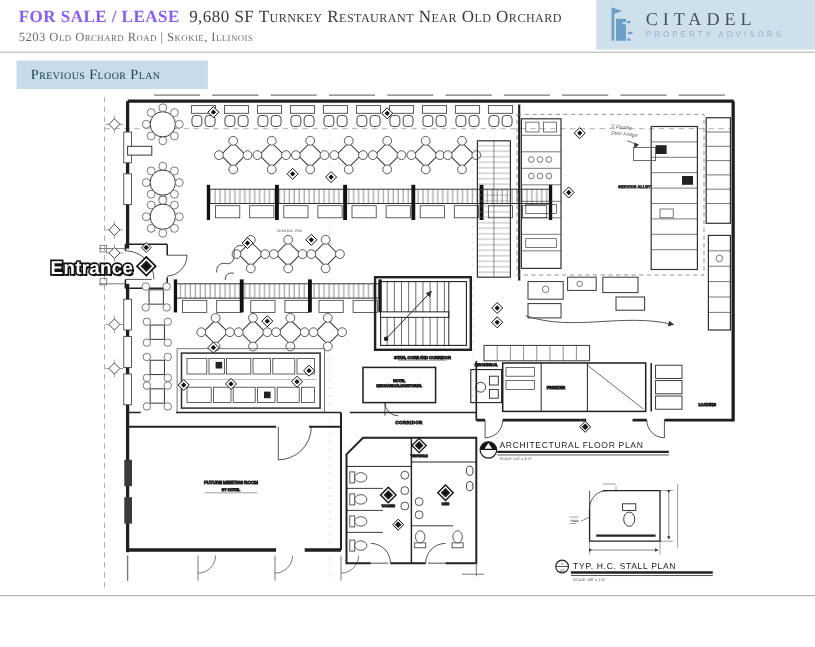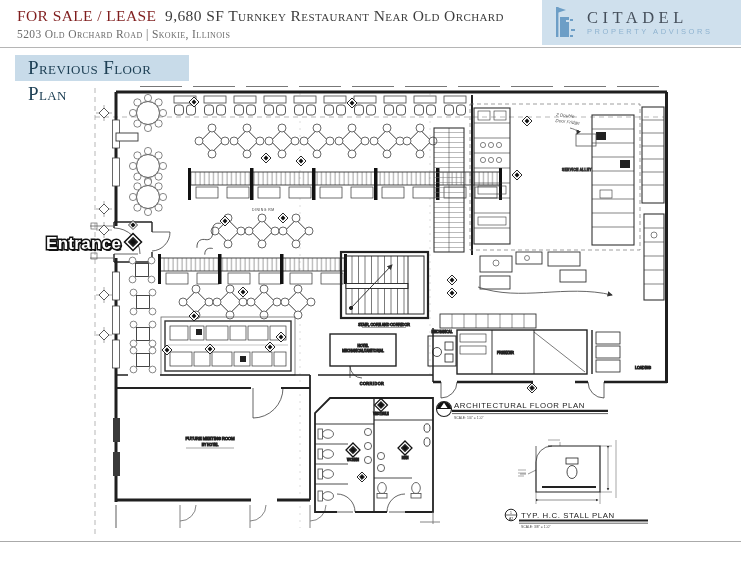--- a/index.html
+++ b/index.html
@@ -1,33 +1,33 @@
 <!DOCTYPE html>
 <html><head>
 <meta charset="utf-8">
 <style>
   html,body{margin:0;padding:0;background:#fff;}
   .page{position:relative;width:741px;height:588px;background:#ffffff;overflow:hidden;
         font-family:"Liberation Serif",serif;}
   
   .hdr{position:absolute;left:17px;top:7px;}
   .hdr-line1{font-size:15.5px;color:#3c3c3c;font-variant:small-caps;letter-spacing:.4px;white-space:nowrap;}
-  .hdr-line1 .sale{font-weight:400;color:#7f1d1d;font-variant:normal;}
+  .hdr-line1 .sale{font-weight:700;color:#8b5cf6;font-variant:normal;}
   .hdr-line2{font-size:11.5px;color:#6b6b6b;font-variant:small-caps;letter-spacing:.4px;margin-top:3px;}
   .hrule{position:absolute;left:0;top:47px;width:741px;height:1px;background:#b5b5b5;}
   
   .logo{position:absolute;right:0;top:0;width:199px;height:45px;background:#cfe0ed;
         display:flex;align-items:center;}
   .logo svg{margin-left:11px;flex:0 0 auto;}
   .logo-txt{margin-left:8px;}
   .logo-name{font-size:16.5px;letter-spacing:4.5px;color:#46505c;line-height:17px;}
   .logo-tag{font-size:7.5px;letter-spacing:2.6px;color:#8fb3d0;font-family:"Liberation Sans",sans-serif;margin-top:1px;}
   
   .chip{position:absolute;left:15px;top:55px;width:174px;height:26px;background:#c8dbe9;
-        color:#1e4055;font-variant:small-caps;font-size:19px;line-height:26px;
+        color:#1e4055;font-variant:small-caps;font-size:13px;line-height:26px;
         padding-left:13px;box-sizing:border-box;letter-spacing:.4px;}
   
   .plan{position:absolute;left:0;top:82px;width:741px;height:458px;}
   
   .frule{position:absolute;left:0;top:541px;width:741px;height:1px;background:#aaaaaa;}
   .contact{position:absolute;left:17px;top:547px;font-family:"Liberation Sans",sans-serif;
            font-weight:700;font-size:10.5px;color:#242424;white-space:nowrap;}
   .disclaimer{position:absolute;left:17px;top:563px;font-family:"Liberation Sans",sans-serif;
               font-style:italic;font-size:9.5px;color:#979797;white-space:nowrap;}
 </style>

